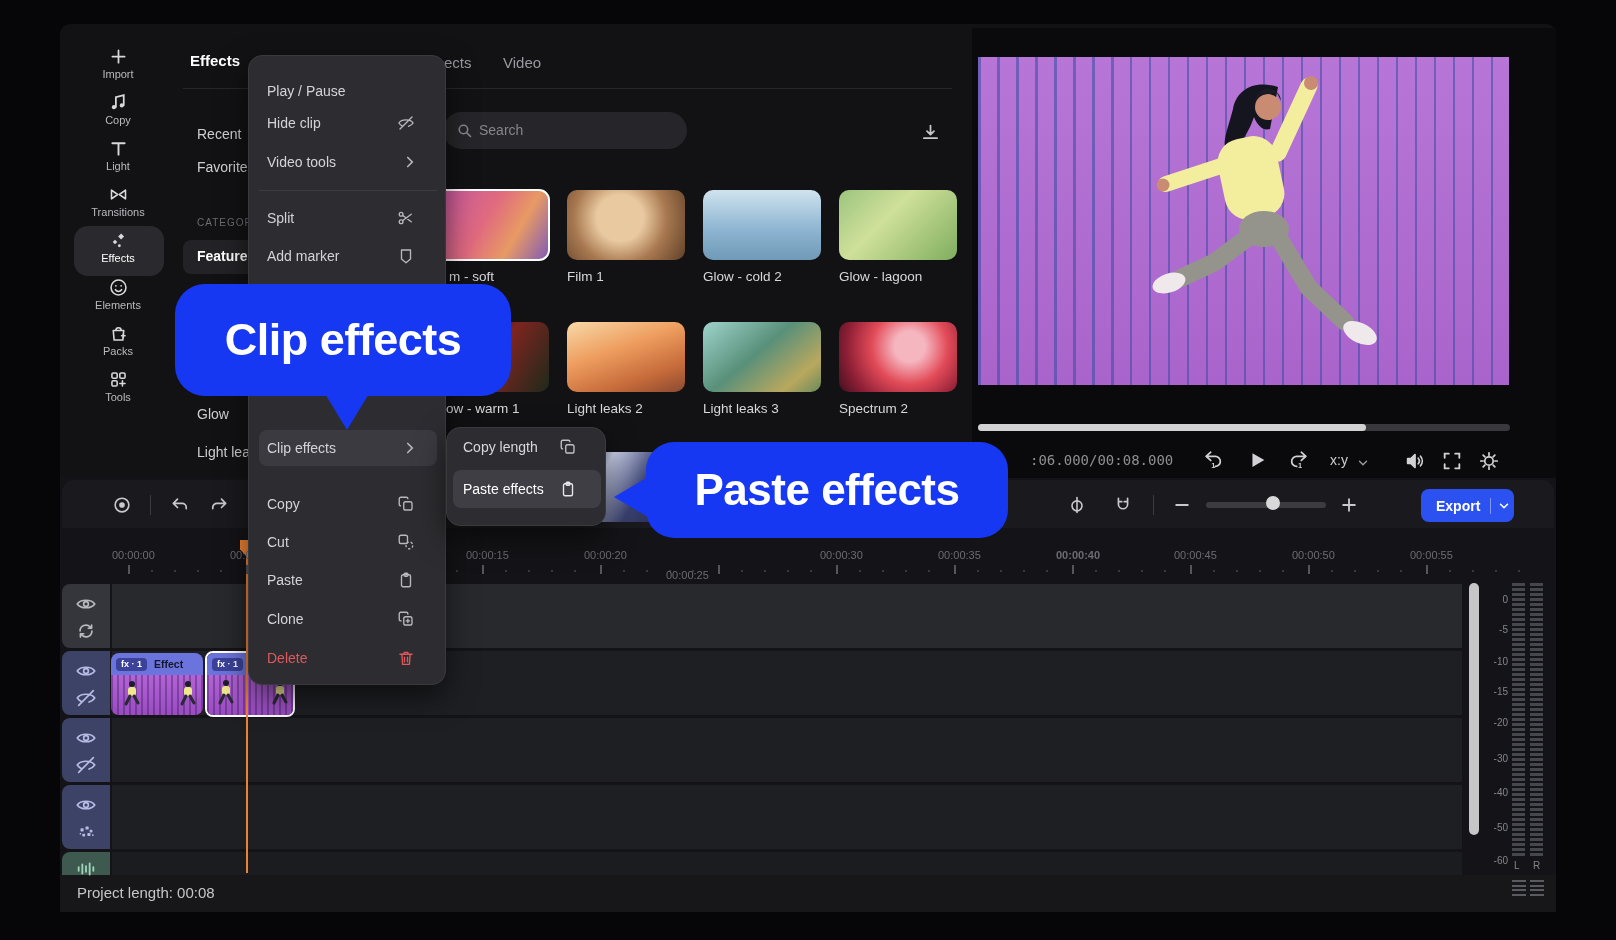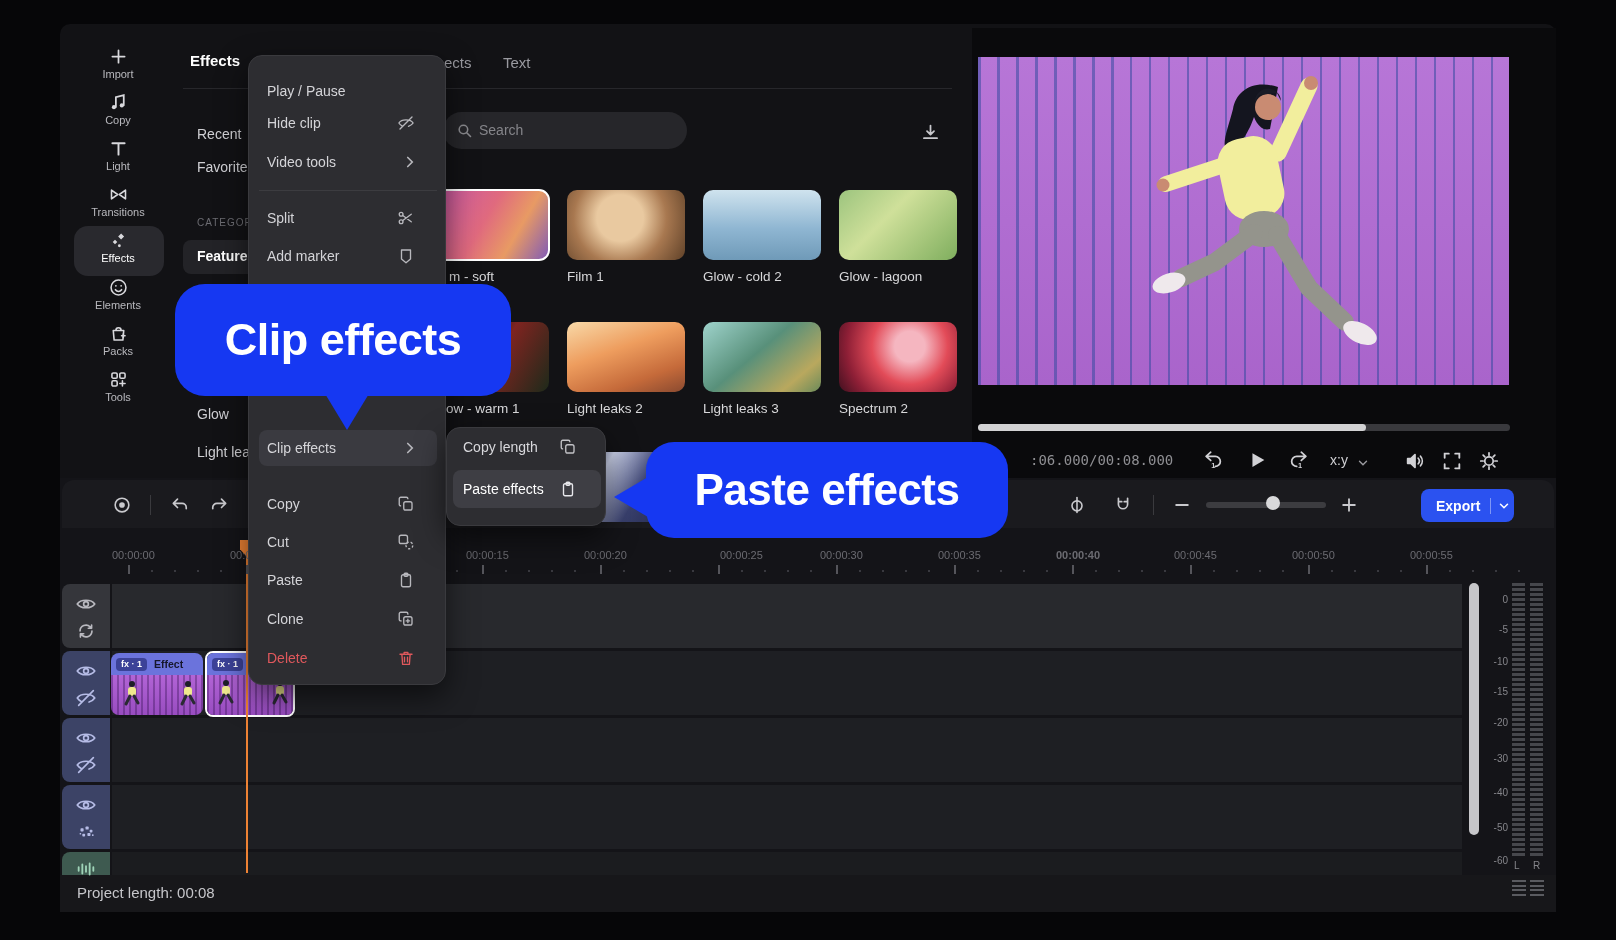--- a/index.html
+++ b/index.html
@@ -202,21 +202,21 @@
           <rect x="13.5" y="4.5" width="6" height="6" rx="1.5"></rect>
           <rect x="4.5" y="13.5" width="6" height="6" rx="1.5"></rect>
           <path d="M16.5 13.5v6M13.5 16.5h6"></path>
         </svg>
       </span>
     <span class="lbl">Tools</span>
   </div>
 
   <div class="abs tab active" style="left:190px; top:52px">Effects</div>
   <div class="abs tab" style="left:444px; top:54px">ects</div>
-  <div class="abs tab" style="left:503px; top:54px">Text</div>
+  <div class="abs tab" style="left:503px; top:54px">Video</div>
   <div class="abs" id="tabs-divider"></div>
 
   <div class="abs cat" style="left:197px; top:126px">Recent</div>
   <div class="abs cat" style="left:197px; top:159px">Favorites</div>
   <div class="abs cat-heading" style="left:197px; top:217px">CATEGORIES</div>
   <div class="abs" id="featured-pill"></div>
   <div class="abs" id="featured-label">Featured</div>
   <div class="abs cat" style="left:197px; top:406px">Glow</div>
   <div class="abs cat" style="left:197px; top:444px">Light leaks</div>
 
@@ -630,21 +630,21 @@
     <div class="tick-dot" style="left: 505px;"></div>
     <div class="tick-dot" style="left: 528px;"></div>
     <div class="tick-dot" style="left: 551px;"></div>
     <div class="tick-dot" style="left: 574px;"></div>
     <div class="ruler-label" style="left: 584px;">00:00:20</div>
     <div class="tick-major" style="left: 600px;"></div>
     <div class="tick-dot" style="left: 623px;"></div>
     <div class="tick-dot" style="left: 646px;"></div>
     <div class="tick-dot" style="left: 669px;"></div>
     <div class="tick-dot" style="left: 692px;"></div>
-    <div class="ruler-label" style="left: 720px;">00:00:25</div>
+    <div class="ruler-label" style="left: 666px; margin-top: 20px;">00:00:25</div>
     <div class="tick-major" style="left: 718px;"></div>
     <div class="tick-dot" style="left: 741px;"></div>
     <div class="tick-dot" style="left: 764px;"></div>
     <div class="tick-dot" style="left: 787px;"></div>
     <div class="tick-dot" style="left: 810px;"></div>
     <div class="ruler-label" style="left: 820px;">00:00:30</div>
     <div class="tick-major" style="left: 836px;"></div>
     <div class="tick-dot" style="left: 859px;"></div>
     <div class="tick-dot" style="left: 882px;"></div>
     <div class="tick-dot" style="left: 905px;"></div>

